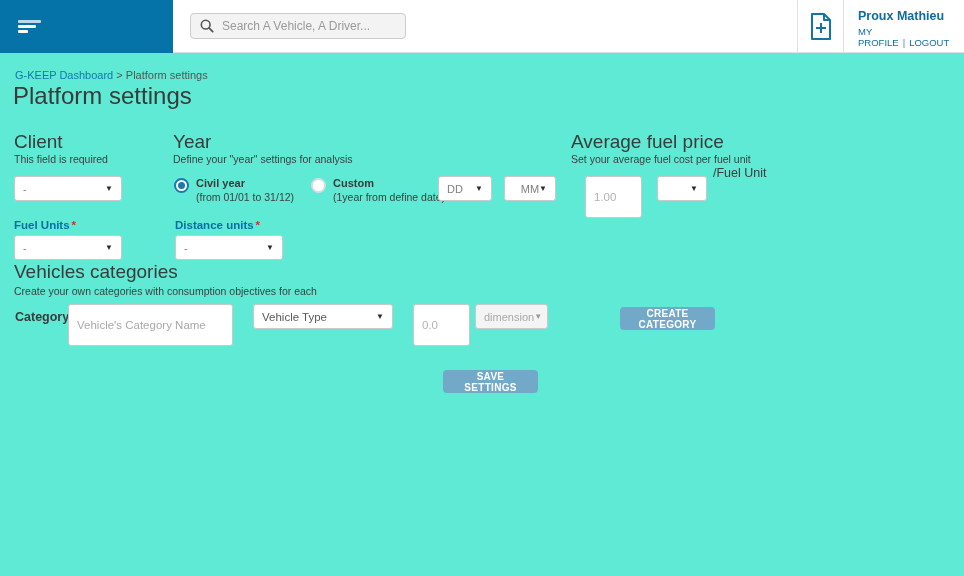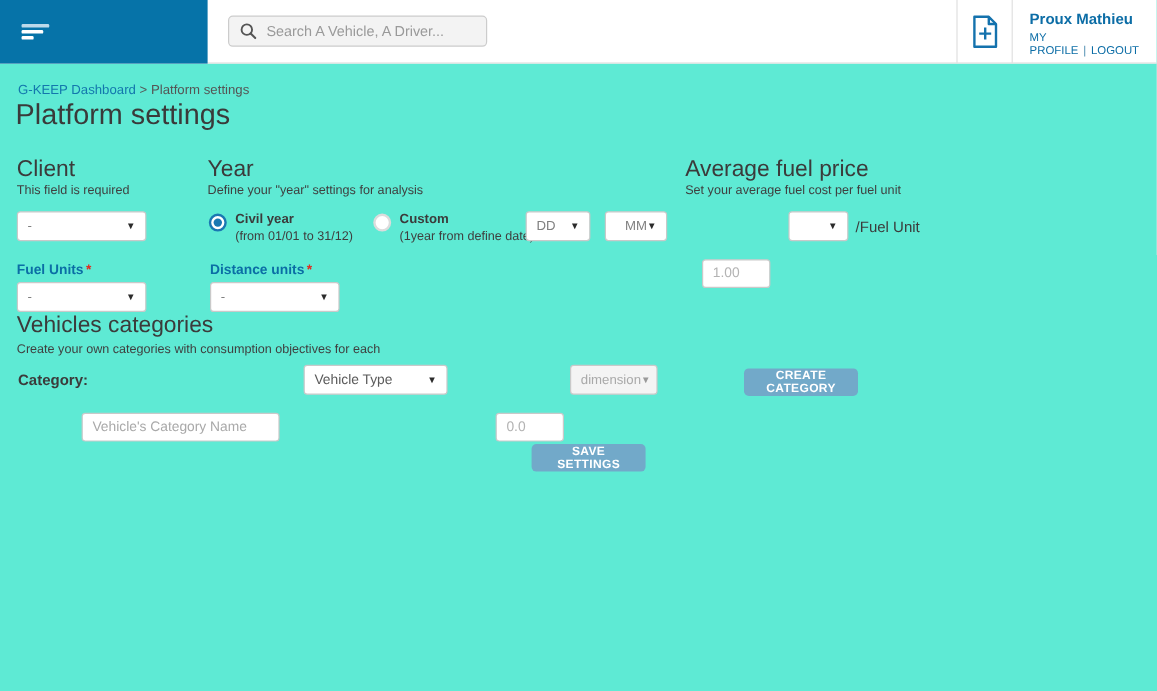--- a/index.html
+++ b/index.html
@@ -41,21 +41,21 @@
   .mini-label { position:absolute; font-size:11.5px; font-weight:bold; color:#0b6ea5; }
   .req { color:#e02b20; margin-left:2px; }
 
   
   .ddl { position:absolute; height:25px; background:#fff; border:1px solid #c9c9c9; border-radius:3px; display:flex; align-items:center; justify-content:space-between; padding:0 8px; font-size:11px; color:#808080; cursor:pointer; }
   .ddl .arrow { font-size:8px; color:#2b2b2b; line-height:1; }
   .ddl.disabled { background:#f4f4f4; color:#a9a9a9; }
   .ddl.disabled .arrow { color:#9a9a9a; }
   .ddl.dark-text { color:#5a5a5a; font-size:11.5px; }
 
-  .txt-input { position:absolute; height:24px; background:#fff; border:1px solid #c9c9c9; border-radius:3px; padding:0 8px; font-family:"Liberation Sans",sans-serif; font-size:11.5px; outline:none;margin-top:40px; }
+  .txt-input { position:absolute; height:42px; background:#fff; border:1px solid #c9c9c9; border-radius:3px; padding:0 8px; font-family:"Liberation Sans",sans-serif; font-size:11.5px; outline:none; }
   .txt-input.ghost { color:#b3b3b3; }
   .txt-input::placeholder { color:#a9a9a9; }
 
   
   .radio-item { position:absolute; display:flex; align-items:flex-start; cursor:pointer; }
   .radio-circle { width:15px; height:15px; border-radius:50%; background:#fff; flex:0 0 auto; margin-top:1px; }
   .radio-circle.on { border:2px solid #1a78b2; display:flex; align-items:center; justify-content:center; }
   .radio-circle.on::after { content:""; width:7px; height:7px; border-radius:50%; background:#1a78b2; }
   .radio-circle.off { border:2px solid #dcdcdc; }
   .radio-texts { margin-left:7px; }
@@ -146,21 +146,21 @@
     <span class="arrow">▼</span>
   </div>
 
   <div class="sec-head" style="left:571px; top:131px;">Average fuel price</div>
   <div class="sec-sub" style="left:571px; top:153px;">Set your average fuel cost per fuel unit</div>
   <input class="txt-input ghost" style="left: 585px; top: 176px; width: 57px;" value="1.00">
   <div class="ddl" style="left:657px; top:176px; width:50px;">
     <span></span>
     <span class="arrow">▼</span>
   </div>
-  <div class="suffix-text" style="left:713px; top:182px;">/Fuel Unit</div>
+  <div class="suffix-text" style="left:713px; top:166px;">/Fuel Unit</div>
 
   <div class="mini-label" style="left:14px; top:219px;">
     <span>Fuel Units</span><span class="req">*</span>
   </div>
   <div class="ddl" style="left:14px; top:235px; width:108px;">
     <span>-</span>
     <span class="arrow">▼</span>
   </div>
 
   <div class="mini-label" style="left:175px; top:219px;">
@@ -169,21 +169,21 @@
   <div class="ddl" style="left:175px; top:235px; width:108px;">
     <span>-</span>
     <span class="arrow">▼</span>
   </div>
 
   <div class="sec-head" style="left:14px; top:261px;">Vehicles categories</div>
   <div class="sec-sub" style="left:14px; top:285px;">Create your own categories with consumption objectives for each</div>
 
   <div class="row-label" style="left:15px; top:310px;">Category:</div>
   <input class="txt-input" style="left: 68px; top: 304px; width: 165px;" placeholder="Vehicle's Category Name">
-  <div class="ddl dark-text" style="left:253px; top:304px; width:120px;">
+  <div class="ddl dark-text" style="left:253px; top:304px; width:140px;">
     <span>Vehicle Type</span>
     <span class="arrow">▼</span>
   </div>
   <input class="txt-input ghost" style="left: 413px; top: 304px; width: 57px;" value="0.0">
   <div class="ddl disabled" style="left:475px; top:304px; width:73px;">
     <span>dimension</span>
     <span class="arrow">▼</span>
   </div>
   <button class="btn" style="left:620px; top:307px; width:95px;">CREATE CATEGORY</button>
 

